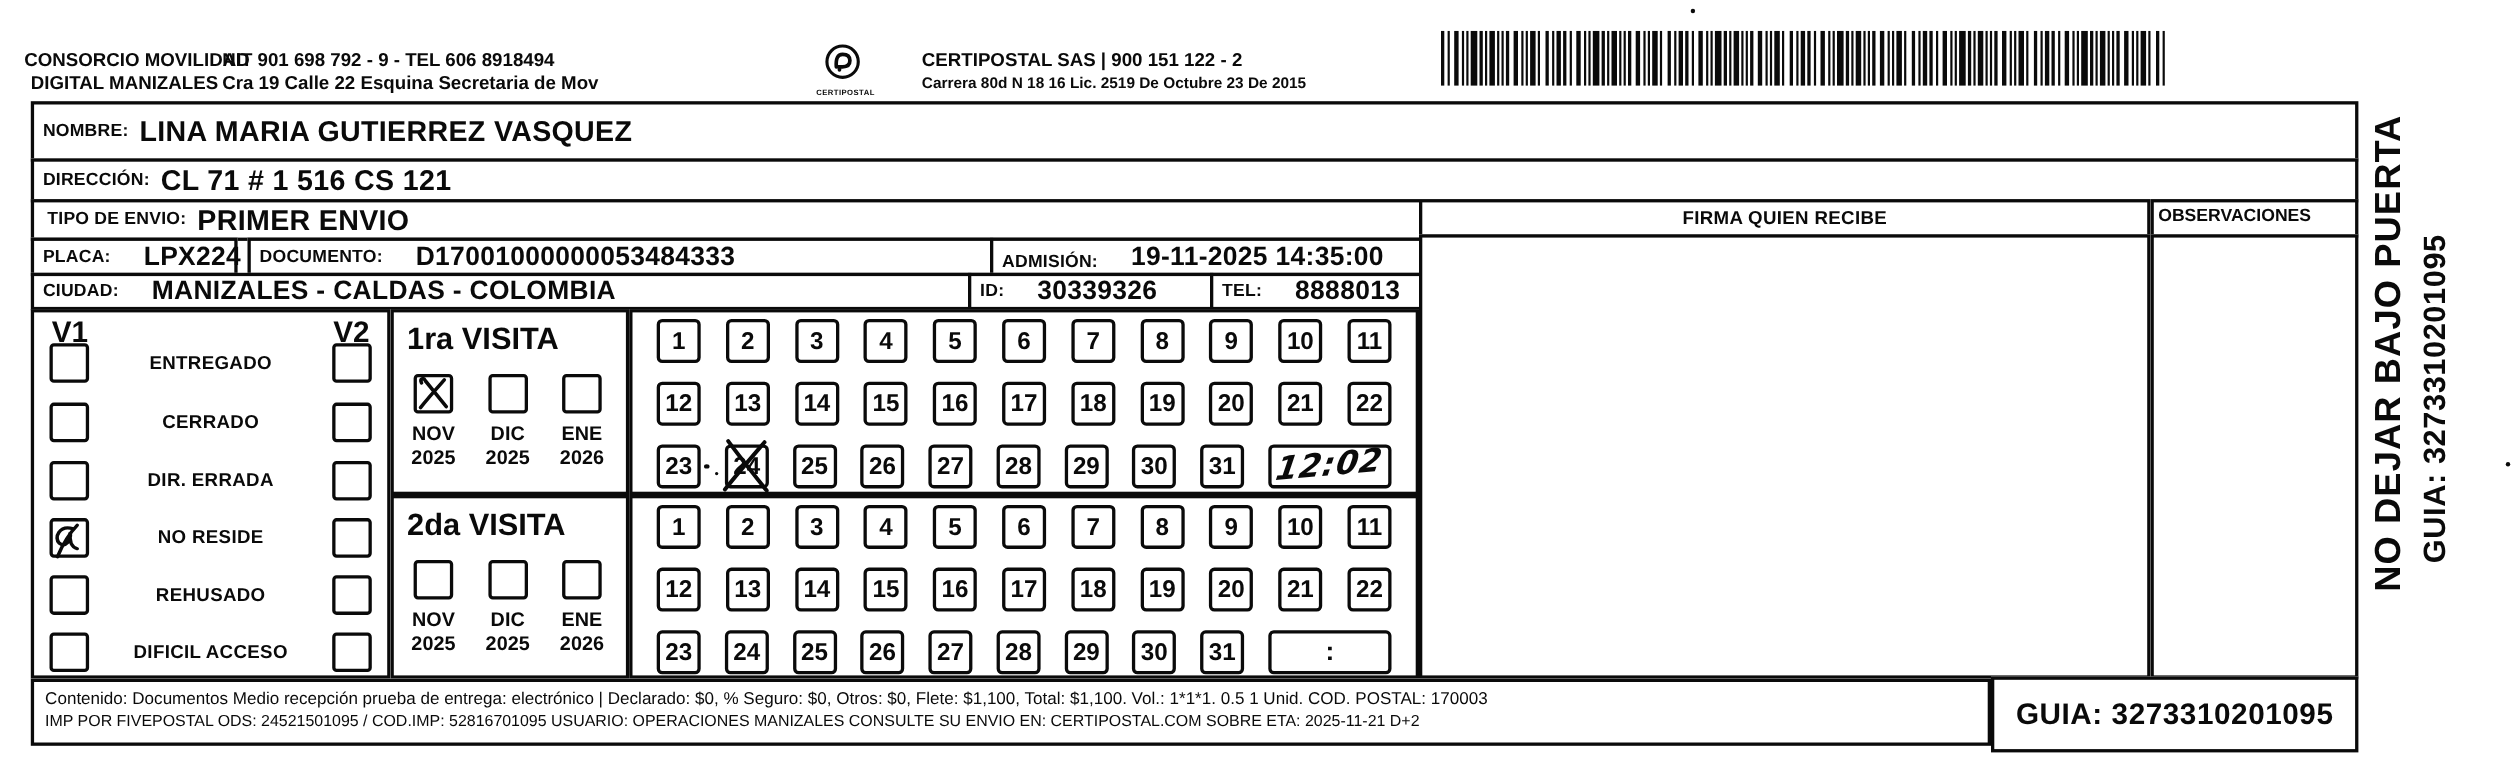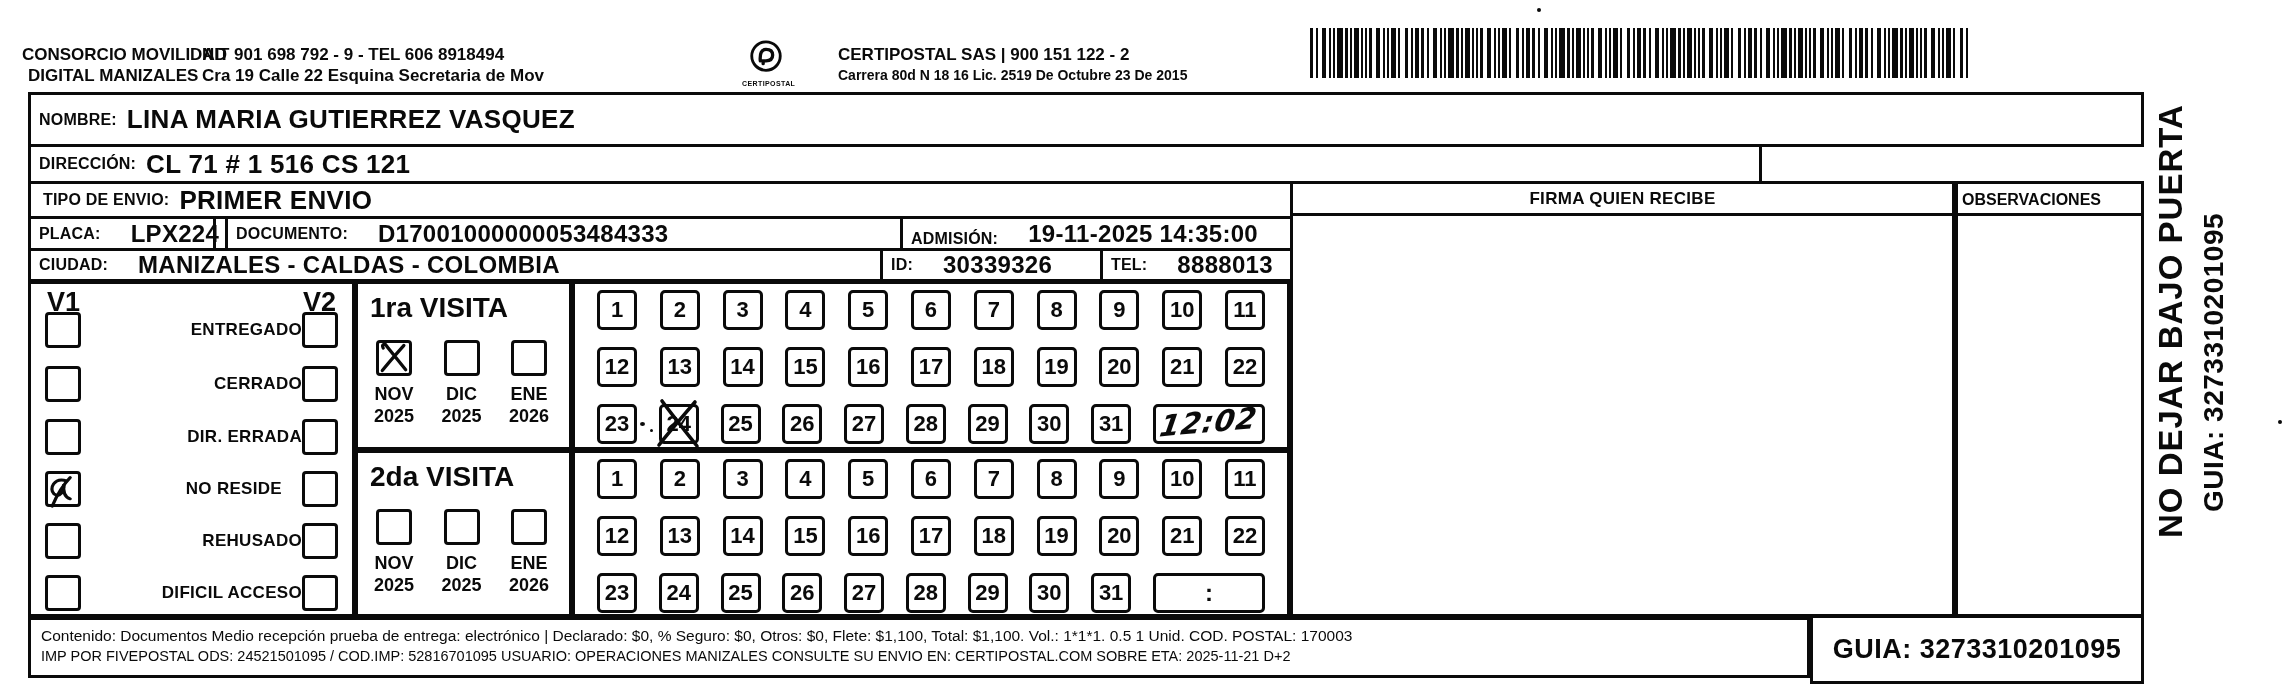--- a/index.html
+++ b/index.html
@@ -20,21 +20,21 @@
        position:relative;background:#fff;flex:none;}
   .daywide{width:112px;height:40px;border:3px solid #0a0a0a;border-radius:5px;box-sizing:border-box;
        display:flex;align-items:center;justify-content:center;position:relative;background:#fff;flex:none;}
   .gridrow{position:absolute;left:22px;right:22px;height:40px;display:flex;justify-content:space-between;}
   .visit-title{position:absolute;left:12px;top:8px;font-size:28px;font-weight:700;white-space:nowrap;}
   .months{position:absolute;left:8px;right:12px;top:56px;display:flex;justify-content:space-between;}
   .mcol{display:flex;flex-direction:column;align-items:center;width:56px;}
   .mlab{font-size:18px;font-weight:700;margin-top:8px;}
   .ylab{font-size:18px;font-weight:700;margin-top:1px;}
   .status-row{position:absolute;left:14px;right:14px;height:38px;display:flex;align-items:center;}
-  .status-lab{flex:1;text-align:right;font-size:17px;font-weight:700;letter-spacing:.3px;}
+  .status-lab{flex:1;text-align:center;font-size:17px;font-weight:700;letter-spacing:.3px;}
   .vhead{position:absolute;font-size:27px;font-weight:700;top:3px;}
   .mark{position:absolute;left:-3px;top:-3px;width:calc(100% + 6px);height:calc(100% + 6px);overflow:visible;}
   .mark path{stroke:#0a0a0a;stroke-width:3.6;fill:none;stroke-linecap:round;}
   .handtime{font-family:"DejaVu Sans",sans-serif;font-style:italic;font-weight:700;font-size:29px;
             transform:rotate(-5deg) skewX(-14deg);letter-spacing:1px;position:relative;top:-2px;}
   .colon{font-size:24px;font-weight:700;}
   .vert{position:absolute;transform:rotate(-90deg);transform-origin:0 0;white-space:nowrap;font-weight:700;}
   .footer-line{white-space:nowrap;font-weight:400;}
   .barcode{position:absolute;left:1310px;top:28px;width:676px;height:50px;display:flex;align-items:stretch;overflow:hidden;}
   .bar{background:#0a0a0a;height:100%;flex:none;}
@@ -191,21 +191,21 @@
       <div class="bar" style="width: 2px; margin-right: 2px;"></div>
     </div>
   <div class="speck" style="left:1537px;top:8px;width:4px;height:4px;"></div>
   <div class="speck" style="left:2278px;top:420px;width:4px;height:4px;"></div>
 
   <div class="cell fieldrow" style="left:28px;top:92px;width:2116px;height:55px;">
     <span class="lbl">NOMBRE:</span>
     <span class="val v26">LINA MARIA GUTIERREZ VASQUEZ</span>
   </div>
 
-  <div class="cell fieldrow" style="left:28px;top:144px;width:1734px;height:40px;">
+  <div class="cell fieldrow" style="left:28px;top:144px;width:2116px;height:40px;">
     <span class="lbl">DIRECCIÓN:</span>
     <span class="val v26">CL 71 # 1 516 CS 121</span>
   </div>
 
   <div class="cell fieldrow" style="left:28px;top:181px;width:1265px;height:38px;padding-left:12px;">
     <span class="lbl">TIPO DE ENVIO:</span>
     <span class="val v26">PRIMER ENVIO</span>
   </div>
 
   <div class="cell fieldrow" style="left:28px;top:216px;width:188px;height:35px;text-align:right;">
@@ -230,21 +230,21 @@
     <span class="val v24">30339326</span>
   </div>
   <div class="cell fieldrow" style="left:1100px;top:248px;width:193px;height:34px;">
     <span class="lbl">TEL:</span>
     <span class="val v24">8888013</span>
   </div>
 
   <div class="cell" style="left:1290px;top:181px;width:665px;height:35px;display:flex;align-items:center;justify-content:center;">
     <span style="font-size:17px;font-weight:700;letter-spacing:.3px;">FIRMA QUIEN RECIBE</span>
   </div>
-  <div class="cell" style="left:1955px;top:181px;width:189px;height:35px;display:flex;align-items:center;padding:16px 4px;">
+  <div class="cell" style="left:1955px;top:181px;width:189px;height:35px;display:flex;padding:4px 4px;">
     <span style="font-size:16px;font-weight:700;">OBSERVACIONES</span>
   </div>
   <div class="cell" style="left:1290px;top:213px;width:665px;height:404px;"></div>
   <div class="cell" style="left:1955px;top:213px;width:189px;height:404px;"></div>
 
   <div class="cell" id="statusPanel" style="left:28px;top:281px;width:327px;height:336px;">
     <span class="vhead" style="left:16px;">V1</span>
     <span class="vhead" style="right:16px;">V2</span>
   <div class="status-row" style="top: 27px;">
         <div class="cb"></div>

